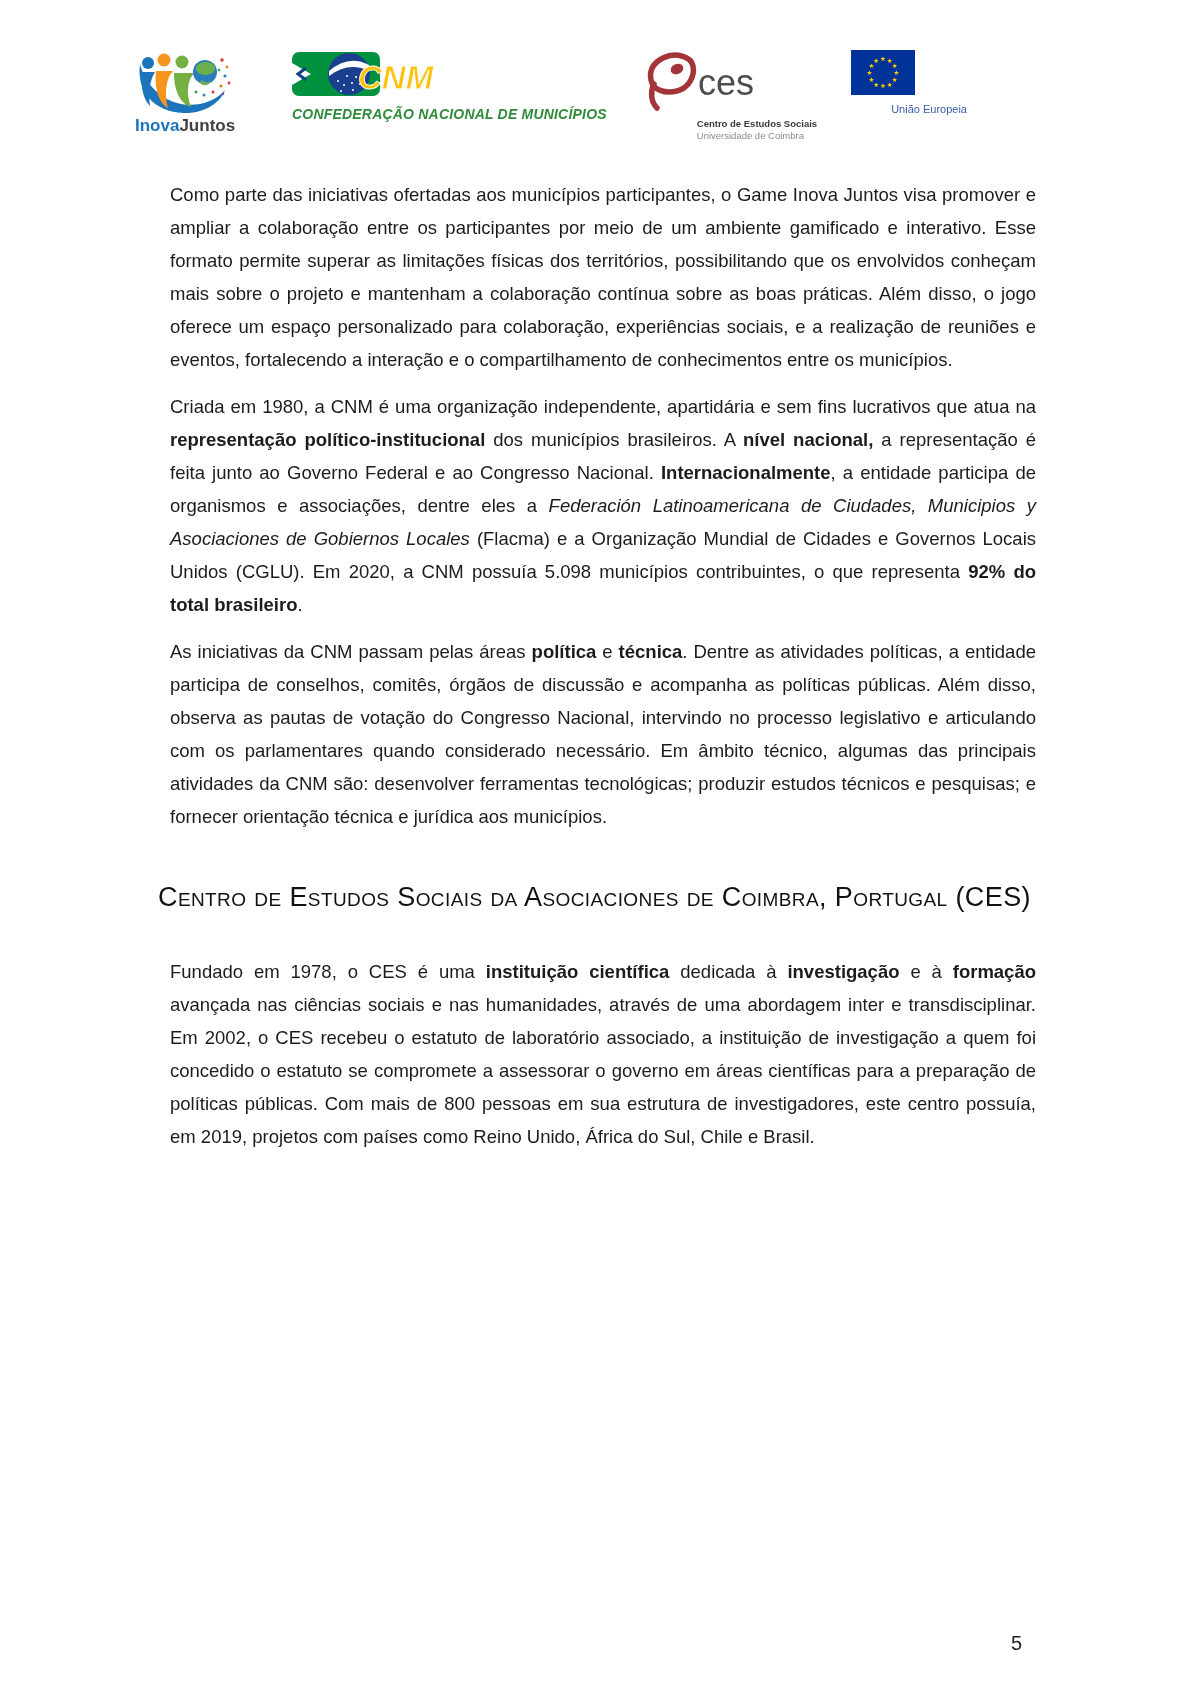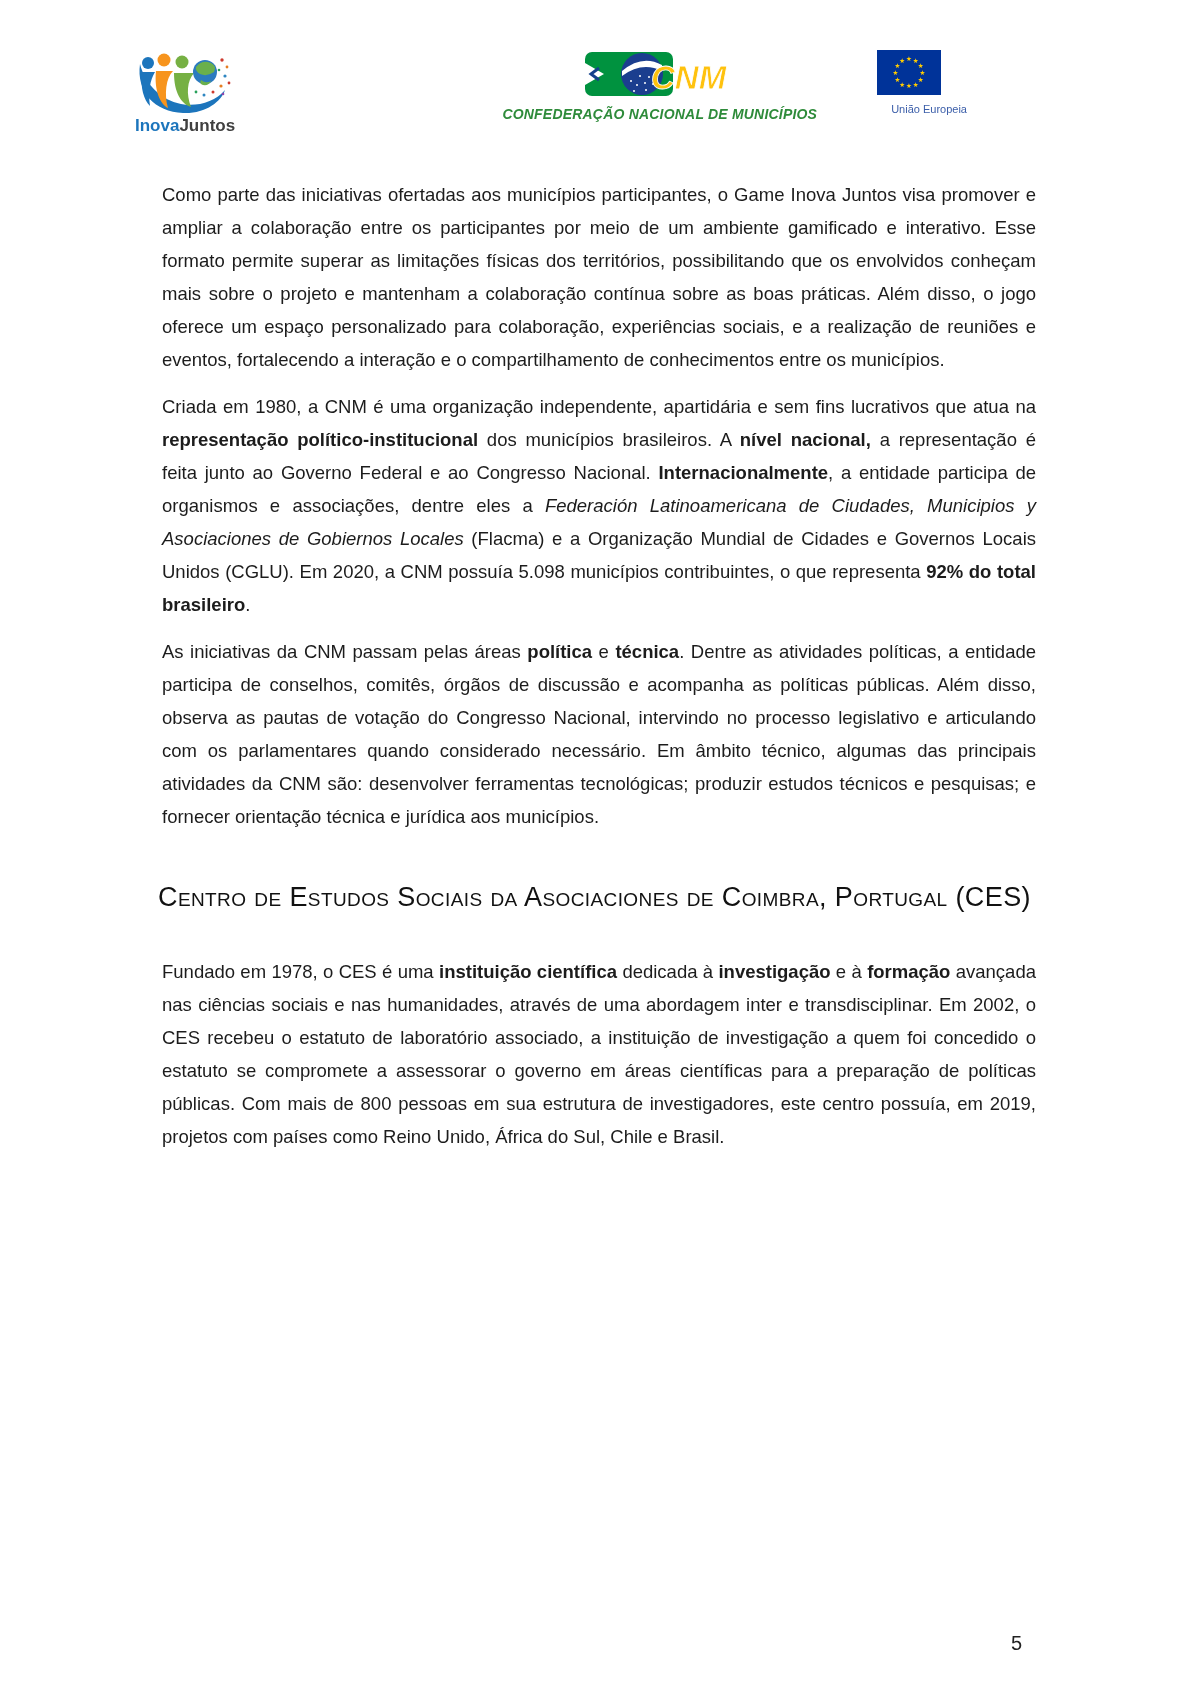--- a/index.html
+++ b/index.html
@@ -10,39 +10,39 @@
     background:#ffffff;
     font-family:"Liberation Sans", sans-serif;
     color:#1c1c1c;
     overflow:hidden;
   }
   
   .header{
     position:absolute;top:50px;left:135px;width:832px;
     display:flex;justify-content:space-between;align-items:flex-start;
   }
-  .logo{display:flex;flex-direction:column;align-items:center;}
+  .logo{display:flex;flex-direction:column;}
   .logo-right-group{display:flex;align-items:flex-start;gap:34px;}
   .inova-text{font-weight:bold;font-size:17px;letter-spacing:0;margin-top:-2px;}
   .inova-text .blue{color:#1c75bc;}
   .inova-text .orange{color:#404040;}
   .cnm-caption{
     font-size:14px;font-style:italic;font-weight:bold;color:#2e8b3a;
     letter-spacing:.2px;white-space:nowrap;margin-top:2px;
   }
   .ces-captions{margin-top:2px;line-height:1.25;padding-left:56px;}
   .ces-cap1{font-size:9.5px;font-weight:bold;color:#3a3a3c;white-space:nowrap;}
   .ces-cap2{font-size:9.5px;color:#8a8a8d;white-space:nowrap;}
   .eu-caption{font-size:11px;color:#3b5ea9;margin-top:4px;white-space:nowrap;margin-left:40px;}
   
   .main{
     position:absolute;top:178px;left:158px;width:878px;
   }
   .main p{
-    margin:0 0 14px 4px;
+    margin:0 0 14px 12px;
     font-size:18.5px;line-height:33px;
     text-align:justify;
   }
   .main h2{
     font-variant:small-caps;
     font-weight:400;
     font-size:27px;
     letter-spacing:.4px;
     color:#111;
     margin:49px 0 42px 0;
@@ -107,20 +107,34 @@
             <circle cx="64" cy="27" r="1" fill="#fff"></circle>
               <circle cx="68" cy="34" r="1" fill="#fff"></circle>
             <circle cx="49" cy="41" r="1" fill="#fff"></circle>
               <circle cx="61" cy="40" r="1" fill="#fff"></circle>
             <text x="66" y="39" font-family="Liberation Sans, sans-serif" font-size="33" font-weight="bold" font-style="italic" fill="#ffc20e" stroke="#ffffff" stroke-width="0.8">CNM</text>
           </svg>
         </span>
         <div class="cnm-caption">CONFEDERAÇÃO NACIONAL DE MUNICÍPIOS</div>
       </div>
 
+      <div class="logo" style="align-items:flex-start;">
+        <span>
+          <svg width="130" height="62" viewBox="0 0 130 62" aria-hidden="true">
+            <path d="M22,8 C34,2 50,6 52,16 C54,26 48,38 36,41 C24,44 12,40 10,30 C8,20 12,13 22,8 Z" fill="none" stroke="#a33439" stroke-width="5.5" stroke-linecap="round"></path>
+            <ellipse cx="36" cy="19" rx="6.5" ry="5" fill="#a33439" transform="rotate(-20 36 19)"></ellipse>
+            <path d="M13,34 C9,42 10,52 16,58" fill="none" stroke="#a33439" stroke-width="5.5" stroke-linecap="round"></path>
+            <text x="57" y="45" font-family="Liberation Sans, sans-serif" font-size="36" fill="#4d4d4f">ces</text>
+          </svg>
+        </span>
+        <div class="ces-captions">
+          <div class="ces-cap1">Centro de Estudos Sociais</div>
+          <div class="ces-cap2">Universidade de Coimbra</div>
+        </div>
+      </div>
 
       <div class="logo">
         <span>
           <svg width="64" height="45" viewBox="0 0 64 45" aria-hidden="true">
             <rect x="0" y="0" width="64" height="45" fill="#003399"></rect>
             <g fill="#ffcc00" font-family="DejaVu Sans, sans-serif" font-size="6.5" text-anchor="middle">
               <text x="32" y="11.3">★</text>
                 <text x="38.75" y="13.1">★</text>
               <text x="43.7" y="18">★</text>
                 <text x="45.5" y="24.8">★</text>

